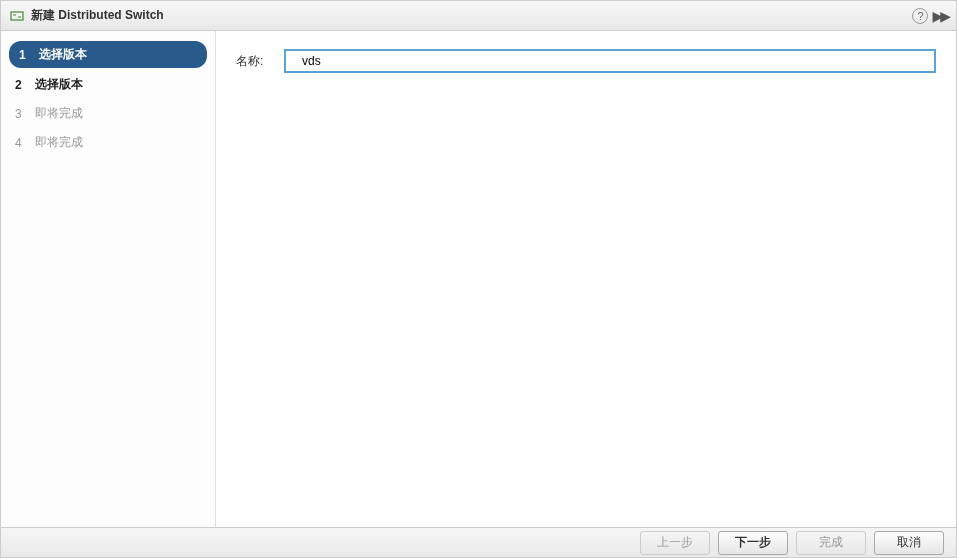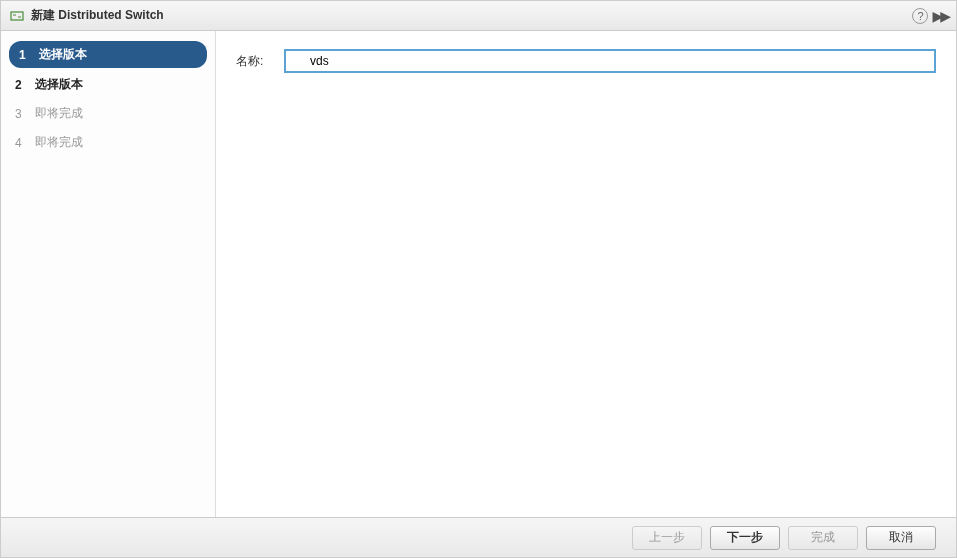--- a/index.html
+++ b/index.html
@@ -109,48 +109,48 @@
       margin-bottom: 22px;
     }
     .form-label {
       width: 48px;
       color: #333;
     }
     .text-input {
       flex: 1;
       height: 24px;
       border: 2px solid #5ba3d4;
-      padding: 2px 24px;
+      padding: 2px 16px;
       font-size: 12px;
       outline: none;
       font-family: inherit;
     }
     .location-icon {
       width: 16px;
       height: 16px;
       margin-right: 6px;
       display: inline-flex;
       align-items: center;
       justify-content: center;
     }
     .location-text {
       color: #333;
     }
     .location-value {
       display: flex;
       align-items: center;
     }
     .footer {
-      height: 40px;
+      height: 30px;
       background: linear-gradient(to bottom, #f5f5f5, #e9e9e9);
       border-top: 1px solid #ccc;
       display: flex;
       align-items: center;
       justify-content: flex-end;
-      padding: 0 20px;
+      padding: 0 12px;
       gap: 8px;
     }
     .btn {
       min-width: 70px;
       height: 24px;
       background: linear-gradient(to bottom, #fefefe, #e6e6e6);
       border: 1px solid #aaa;
       border-radius: 3px;
       font-size: 12px;
       cursor: pointer;

